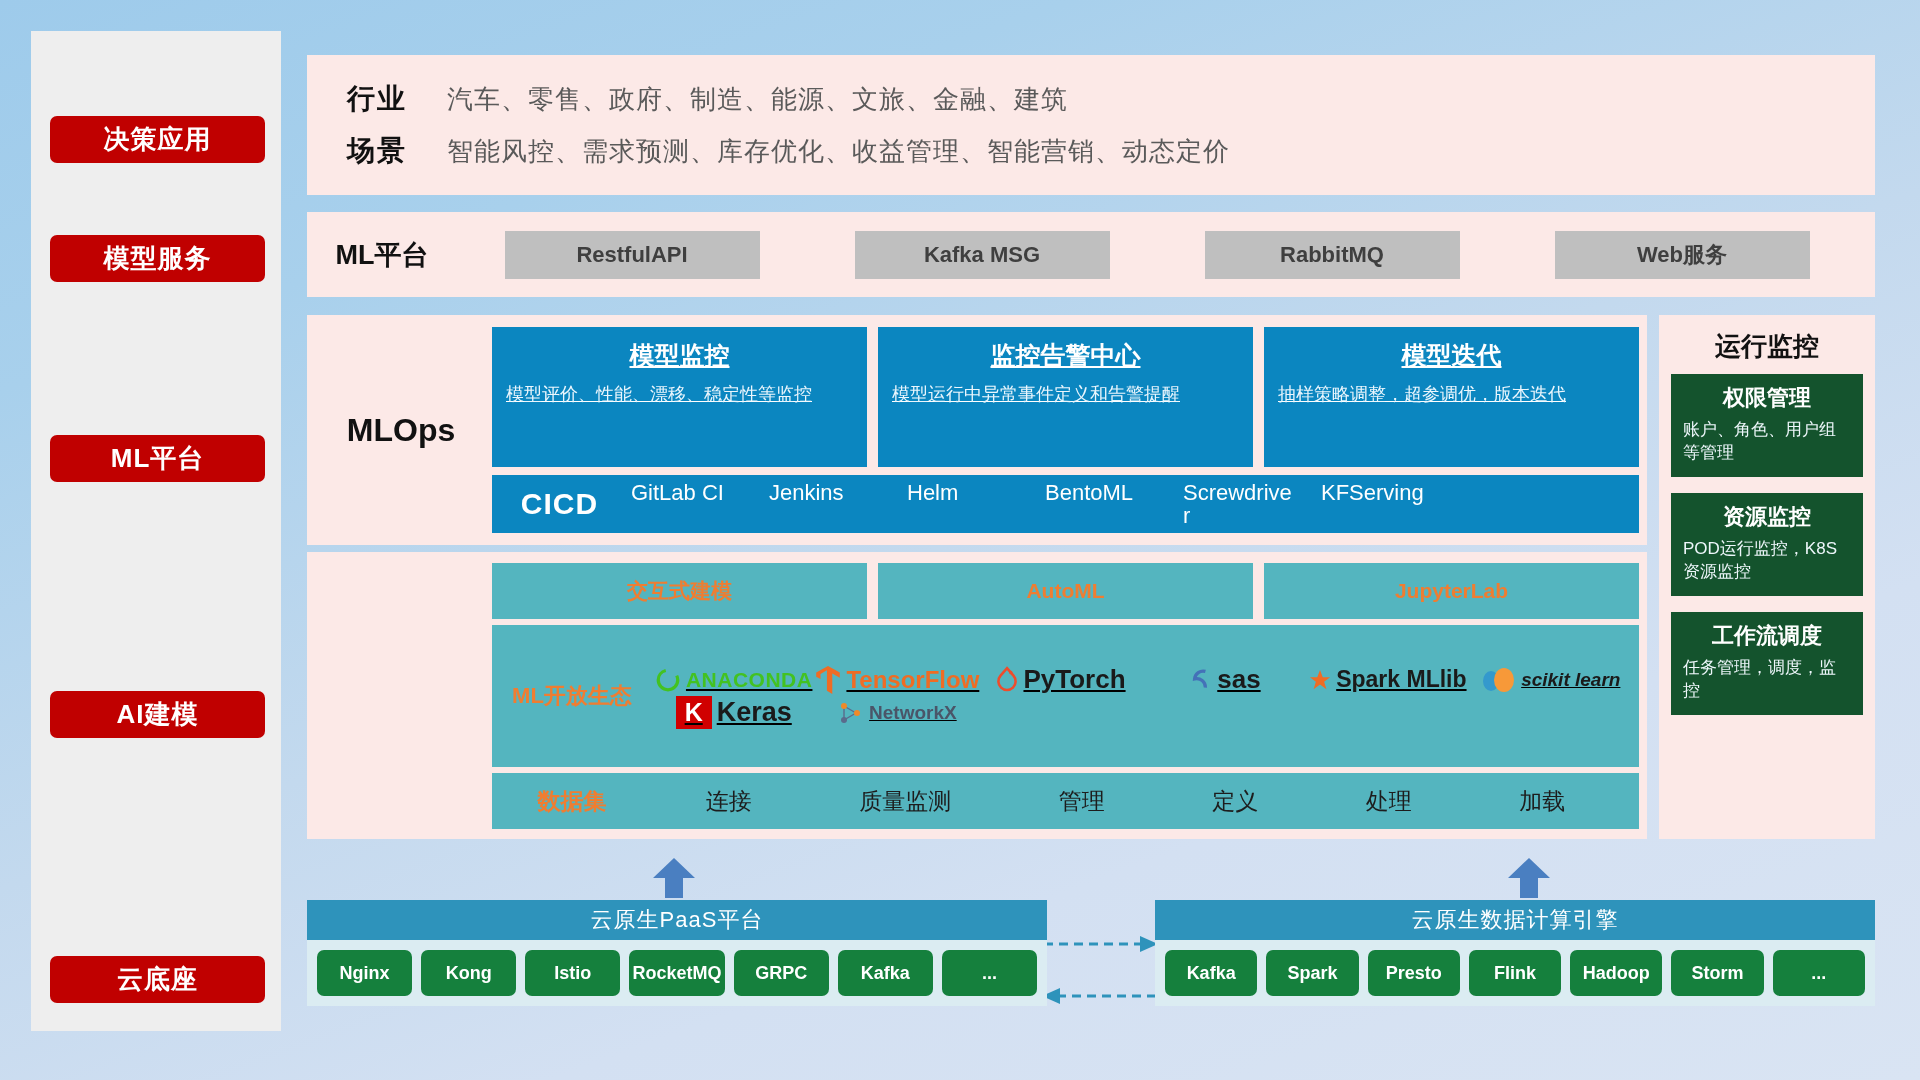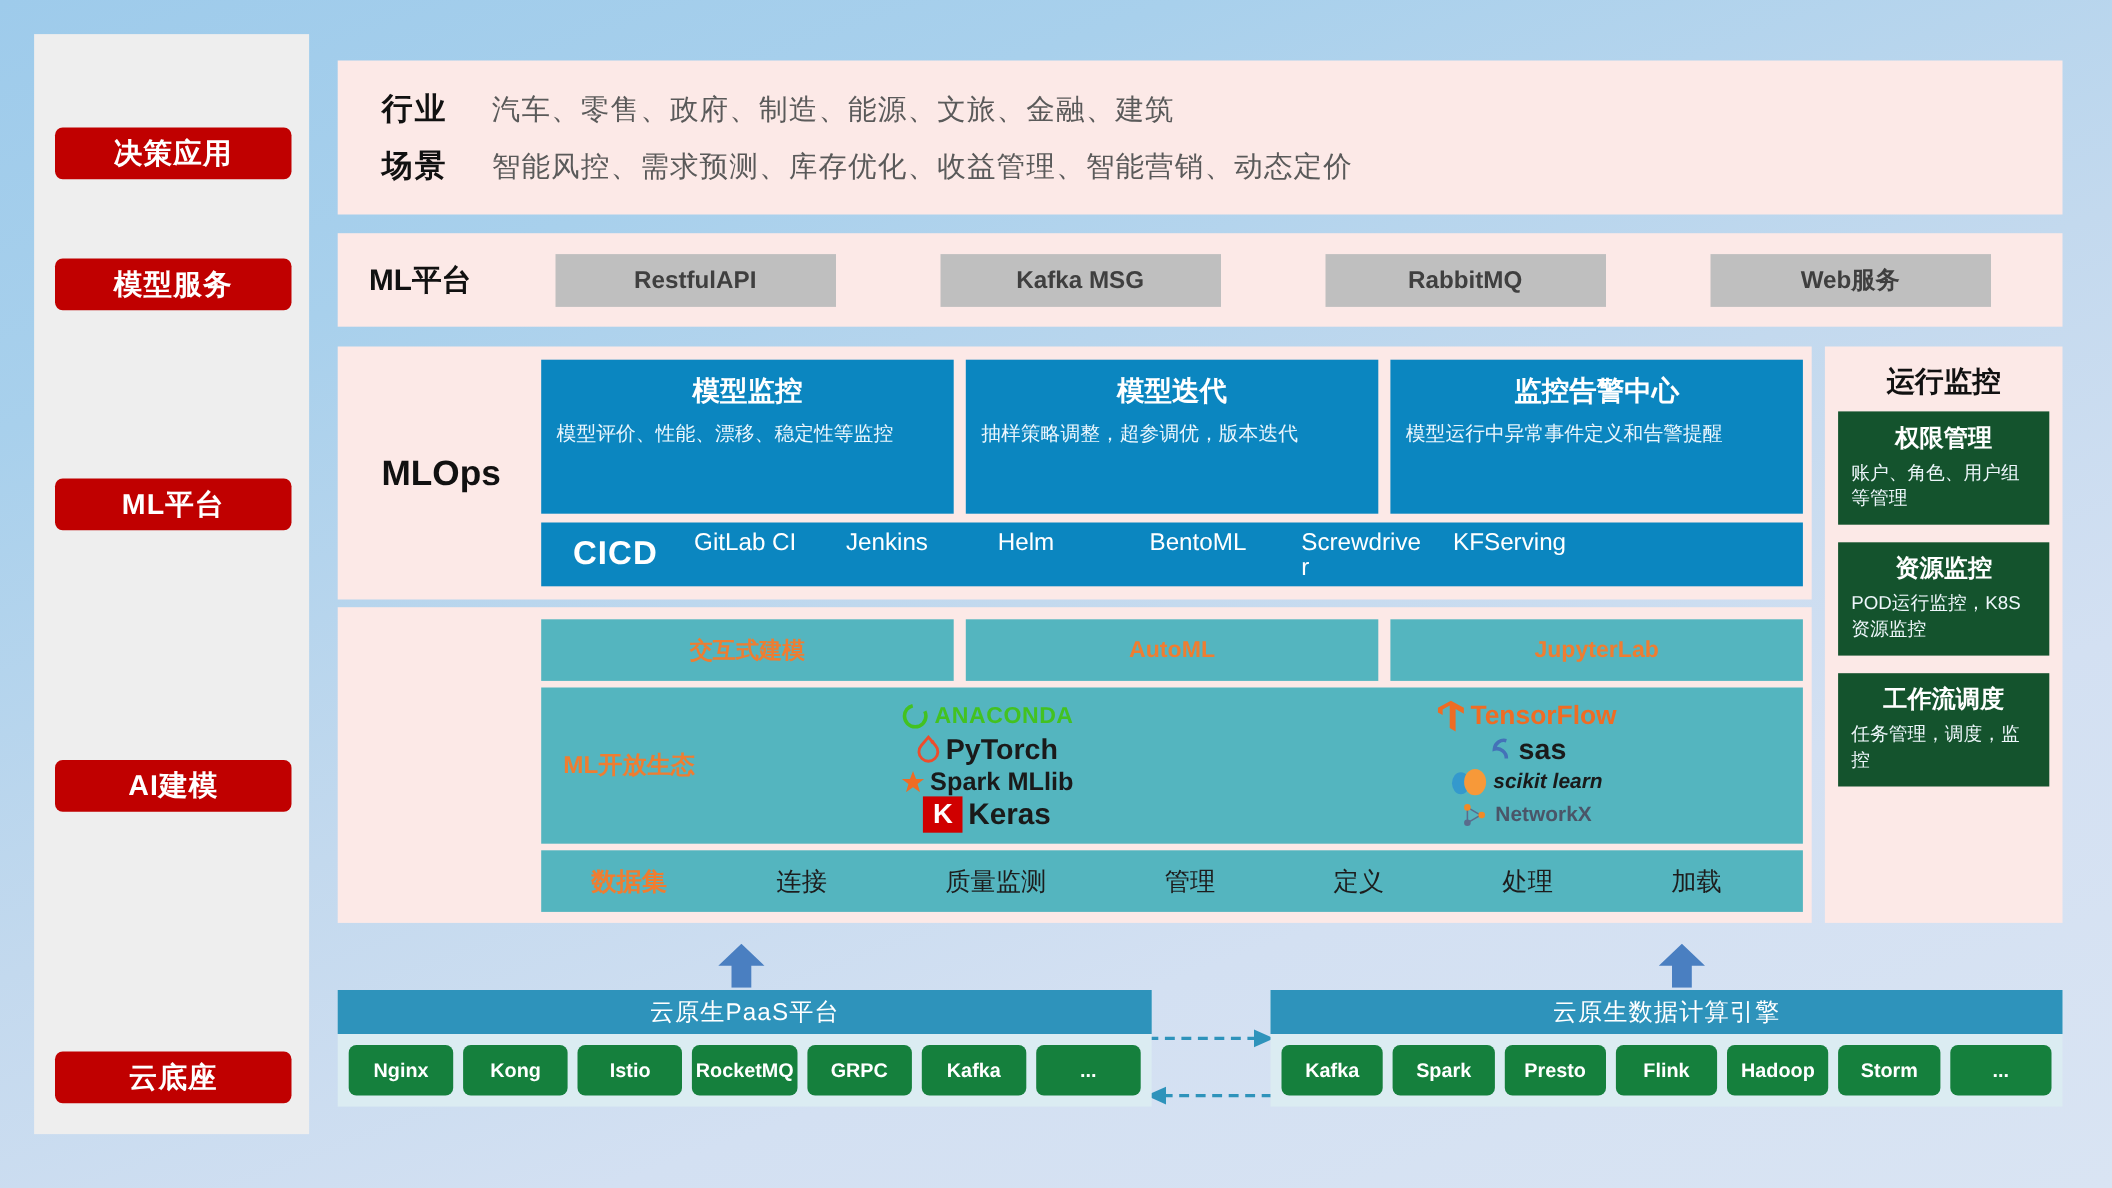--- a/index.html
+++ b/index.html
@@ -59,21 +59,21 @@
 
   
   #row-mlops { left: 307px; top: 315px; width: 1340px; height: 230px; }
   .mlops-key {
     position: absolute; left: 0; top: 0; width: 188px; height: 100%;
     display: flex; align-items: center; justify-content: center;
     font-size: 32px; font-weight: bold; color: #111;
   }
   .mlops-top { position: absolute; left: 185px; top: 12px; right: 8px; height: 140px;
                display: flex; gap: 11px; }
-  .mlops-card { flex: 1; background: #0b86c0; color: #fff; padding: 12px 14px; }
+  .mlops-card { flex: 1; background: #0b86c0; color: #fff; padding: 12px 14px; text-decoration: underline; }
   .mlops-card h4 { font-size: 25px; text-align: center; font-weight: bold; margin-bottom: 10px; }
   .mlops-card p  { font-size: 18px; line-height: 1.38; color: #eaf6fd; }
   .cicd {
     position: absolute; left: 185px; top: 160px; right: 8px; height: 58px;
     background: #0b86c0; display: flex; align-items: center; overflow: visible;
   }
   .cicd-title { flex: 0 0 135px; text-align: center; color: #fff;
                 font-size: 30px; font-weight: bold; letter-spacing: 1px; }
   .cicd-items { display: flex; flex: 1; }
   .cicd-chip {
@@ -94,23 +94,23 @@
   .lab-tool {
     flex: 1; background: #54b5bf; display: flex; align-items: center; justify-content: center;
     color: #ef7d31; font-size: 21px; font-weight: bold;
   }
   .lab-eco {
     position: absolute; left: 185px; top: 73px; right: 8px; height: 142px;
     background: #54b5bf; display: flex; align-items: center;
   }
   .eco-key { flex: 0 0 160px; text-align: center; color: #ef7d31;
              font-size: 22px; font-weight: bold; }
-  .eco-grid { flex: 1; display: grid; grid-template-columns: repeat(2, 1fr);
+  .eco-grid { flex: 1; display: grid; grid-template-columns: repeat(6, 1fr);
               grid-template-rows: 1fr 1fr; align-items: center; justify-items: center;
-              padding-right: 6px; }
+              padding-right: 6px; text-decoration: underline; }
   .logo { display: flex; align-items: center; gap: 5px; }
   .logo-txt { font-size: 26px; font-weight: bold; }
   .lab-data {
     position: absolute; left: 185px; top: 221px; right: 8px; height: 56px;
     background: #54b5bf; display: flex; align-items: center;
   }
   .data-key { flex: 0 0 160px; text-align: center; color: #ef7d31;
               font-size: 23px; font-weight: bold; }
   .data-items { display: flex; flex: 1; justify-content: space-around; padding-right: 20px; }
   .data-item { color: #1d1d1d; font-size: 23px; }
@@ -179,26 +179,26 @@
 </div>
 
 <div class="panel" id="row-mlops">
   <div class="mlops-key">MLOps</div>
   <div class="mlops-top">
     <div class="mlops-card">
       <h4>模型监控</h4>
       <p>模型评价、性能、漂移、稳定性等监控</p>
     </div>
     <div class="mlops-card">
+      <h4>监控告警中心</h4>
+      <p>模型运行中异常事件定义和告警提醒</p>
+    </div>
+    <div class="mlops-card">
       <h4>模型迭代</h4>
       <p>抽样策略调整，超参调优，版本迭代</p>
-    </div>
-    <div class="mlops-card">
-      <h4>监控告警中心</h4>
-      <p>模型运行中异常事件定义和告警提醒</p>
     </div>
   </div>
   <div class="cicd">
     <div class="cicd-title">CICD</div>
     <div class="cicd-items">
       <div class="cicd-chip">GitLab CI</div>
       <div class="cicd-chip">Jenkins</div>
       <div class="cicd-chip">Helm</div>
       <div class="cicd-chip">BentoML</div>
       <div class="cicd-chip">Screwdriver</div>

